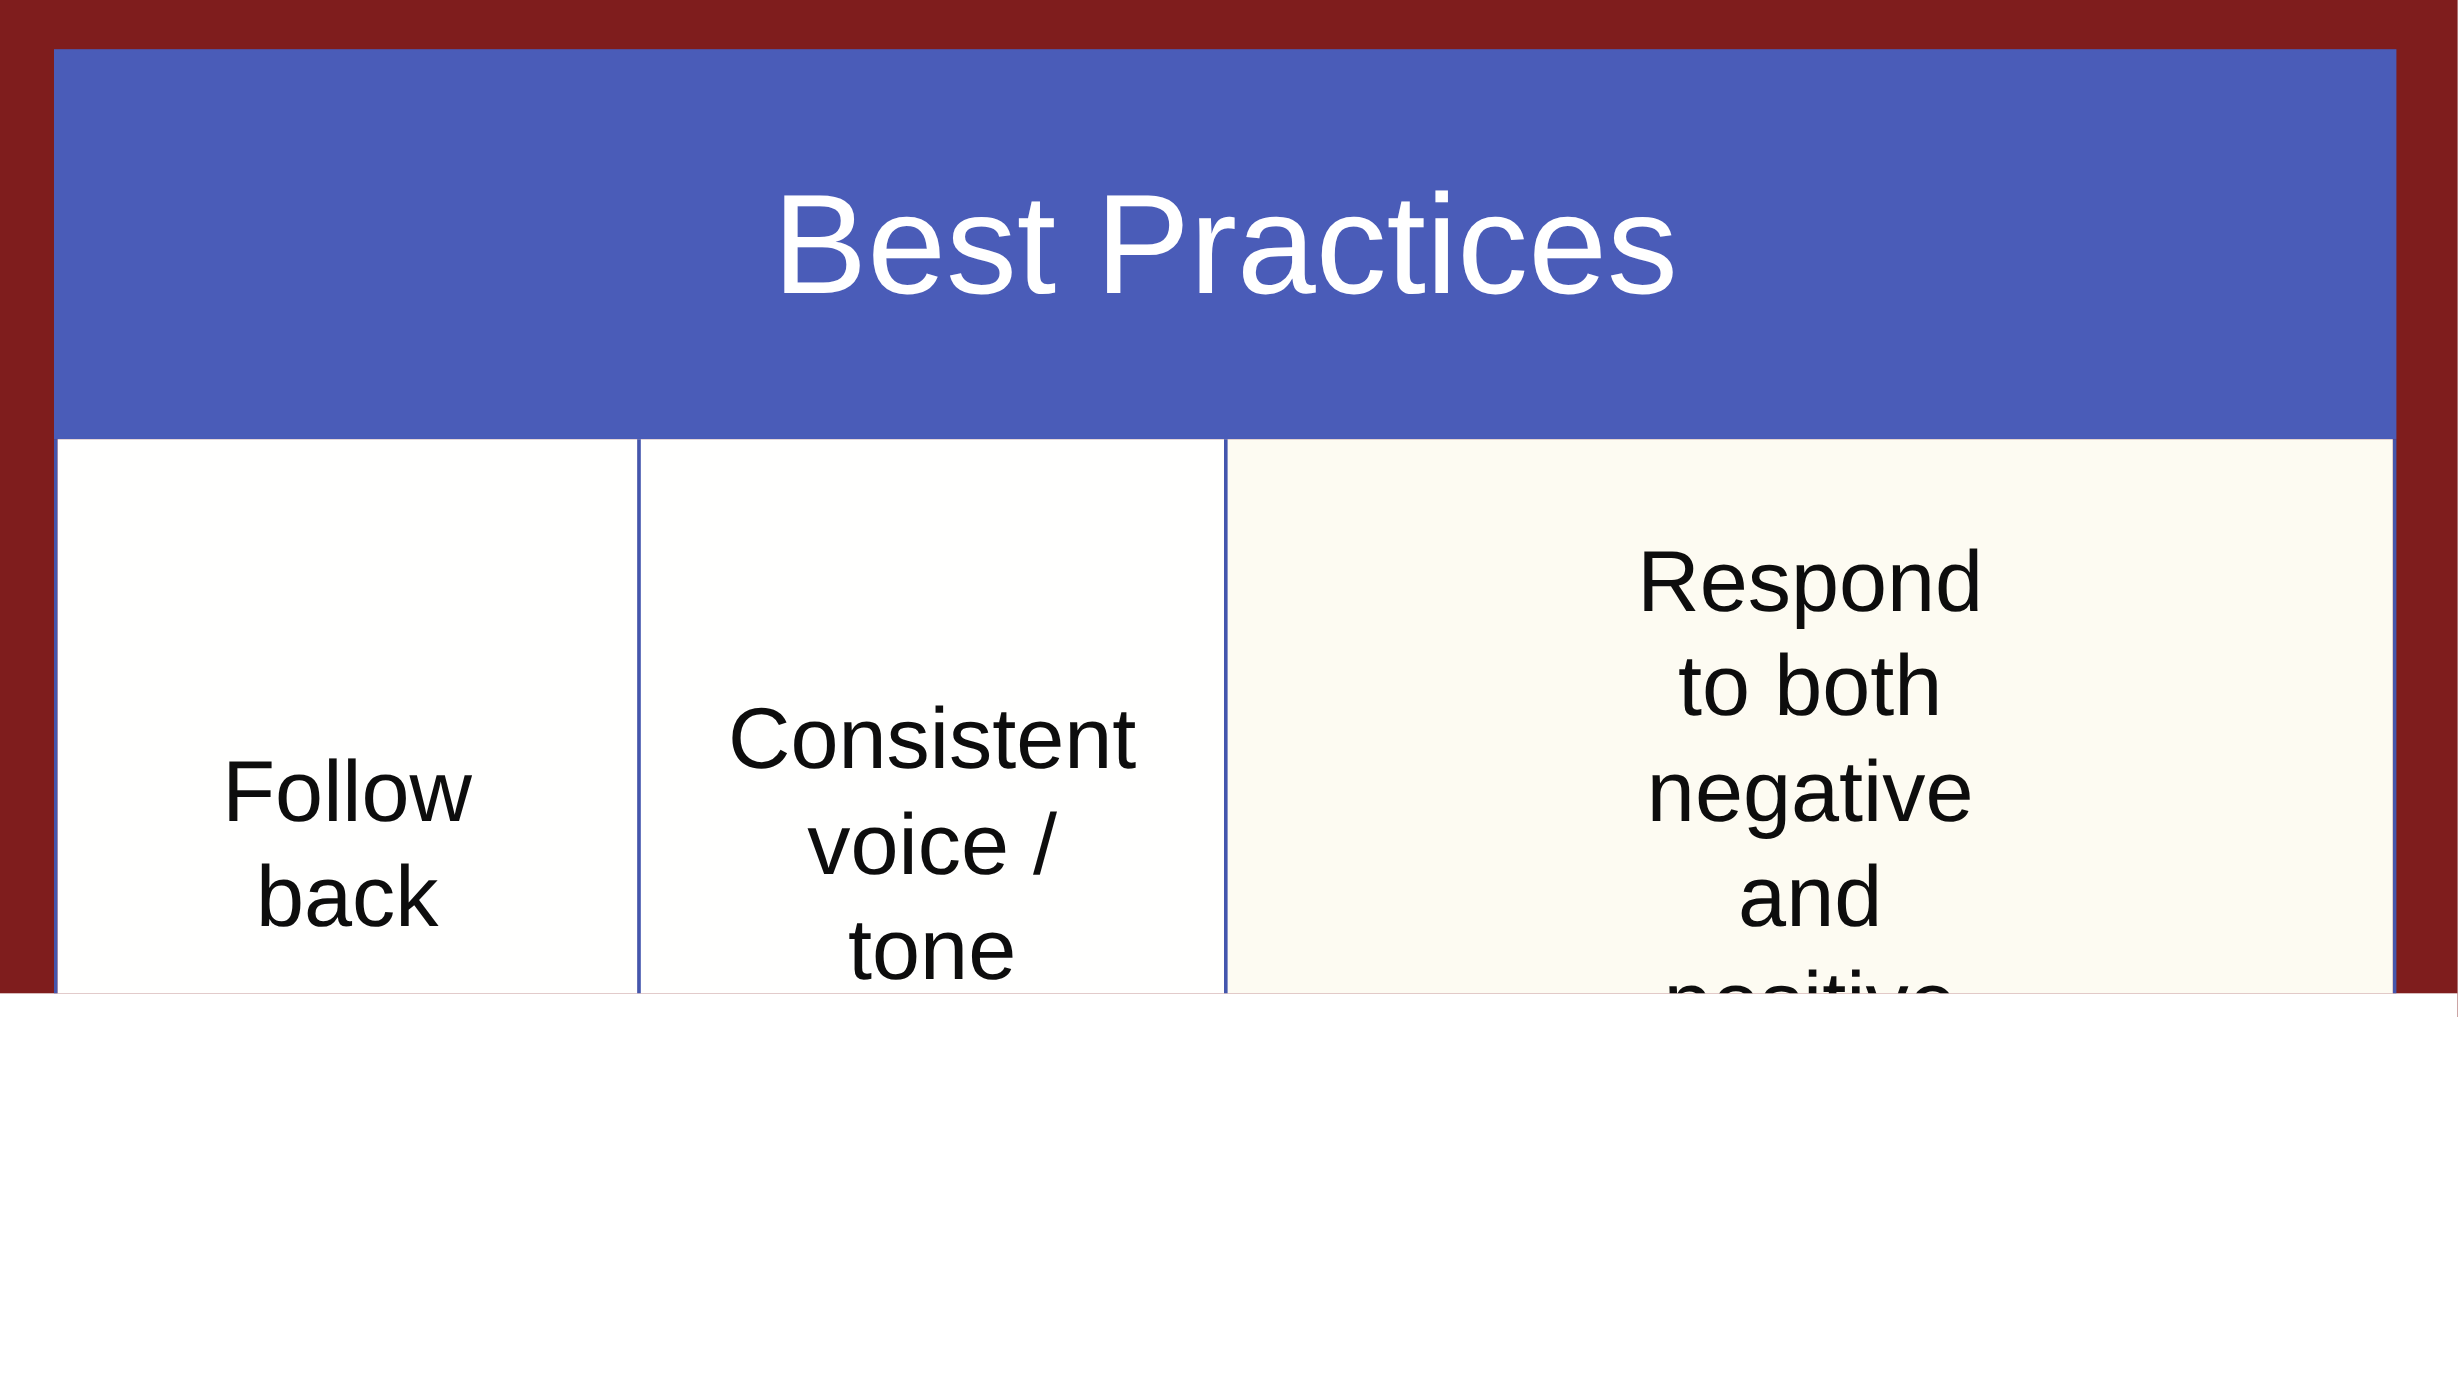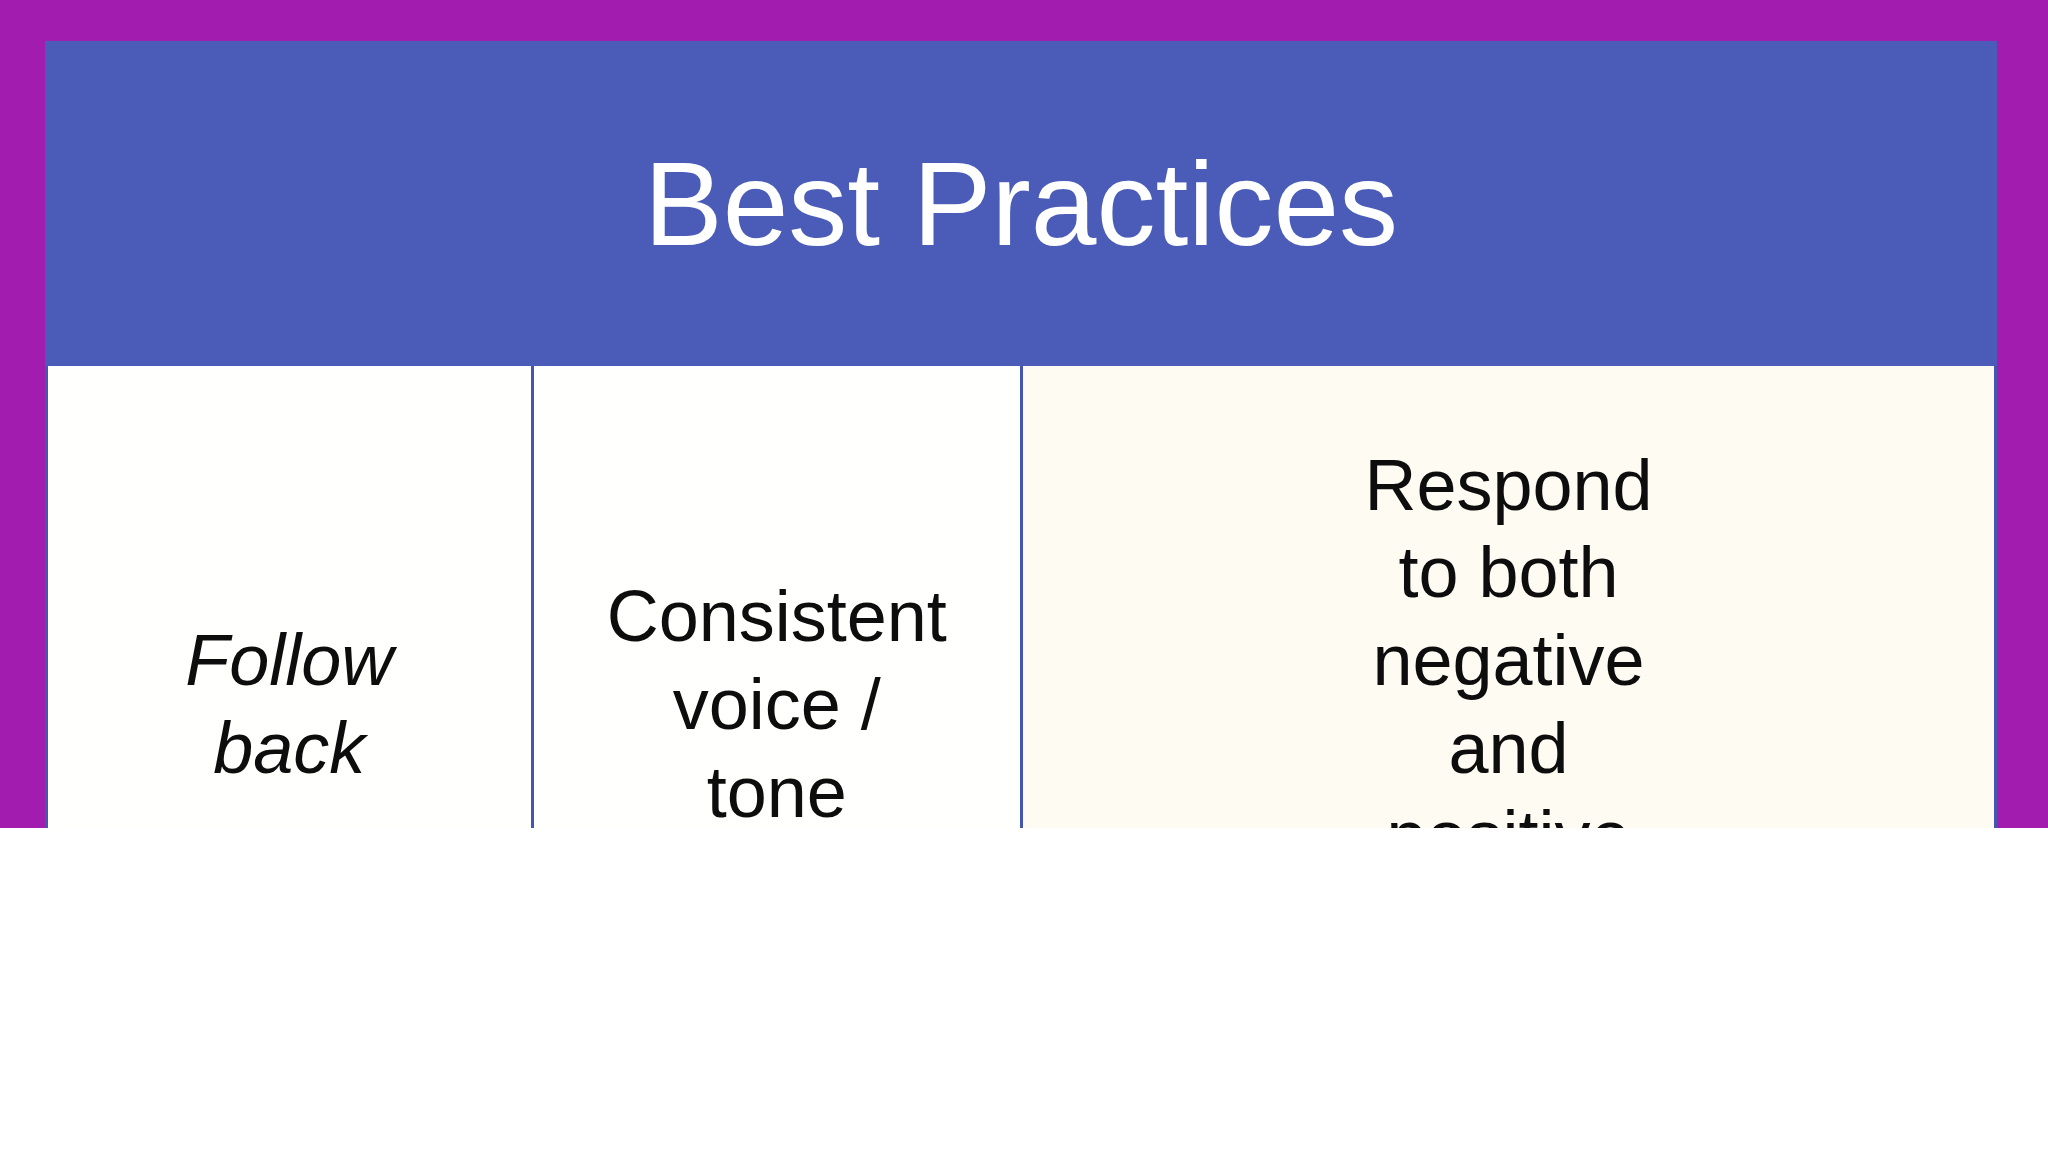--- a/index.html
+++ b/index.html
@@ -5,21 +5,21 @@
   * { box-sizing: border-box; }
   html, body { margin: 0; padding: 0; }
   body {
     background: #ffffff;
     font-family: "Liberation Sans", sans-serif;
   }
   .slide {
     position: relative;
     width: 2048px;
     height: 828px;
-    background: #a21caf;
+    background: #7f1d1d;
     overflow: hidden;
   }
   .bp-table {
     position: absolute;
     left: 45px;
     top: 41px;
     width: 1952px;
   }
   .bp-header {
     height: 325px;
@@ -46,21 +46,21 @@
     align-items: center;
     justify-content: center;
     text-align: center;
     background: var(--cell-bg, #fffffe);
     padding: 10px 6px;
   }
   .bp-cell + .bp-cell {
     border-left: 3px solid var(--border, #4456ad);
   }
   .bp-cell.c1 { flex: 0 0 25.00%; }
-  .bp-cell.c2 { flex: 0 0 24.80%; font-style: italic; }
+  .bp-cell.c2 { flex: 0 0 24.80%; }
   .bp-cell.c3 { flex: 0 0 25.15%; }
   .bp-cell.c4 { flex: 1 1 auto; background: var(--cell4-bg, #fdfbf2); }
   .bp-cell-text {
     font-size: 72px;
     line-height: 1.22;
     color: var(--text-color, #0d0d0d);
     white-space: pre-line;
   }
   .bp-footer {
     height: 75px;

